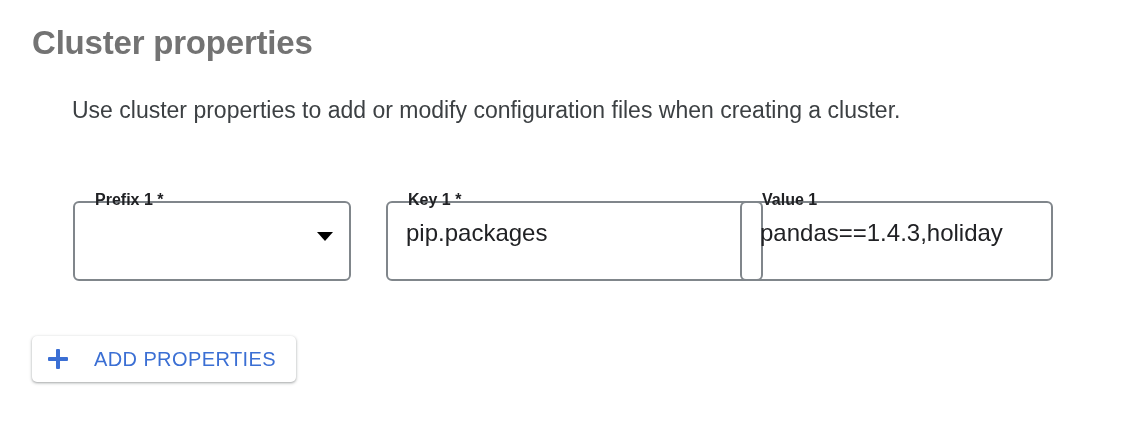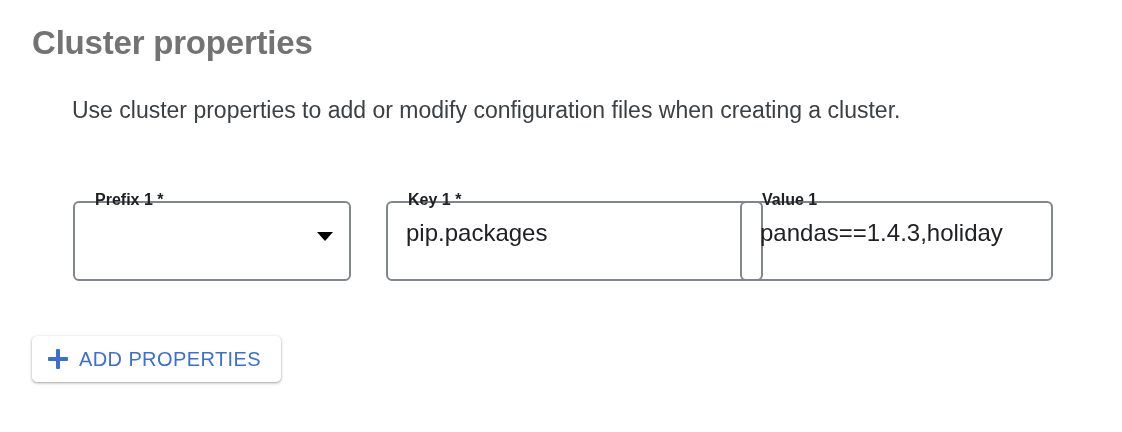--- a/index.html
+++ b/index.html
@@ -131,21 +131,21 @@
 
   
   .add-button {
     position: absolute;
     left: 32px;
     top: 336px;
     height: 46px;
     padding: 0 20px 0 16px;
     display: flex;
     align-items: center;
-    gap: 11px;
+    gap: 26px;
     background: #ffffff;
     border: none;
     border-radius: 5px;
     box-shadow: 0 1px 2px 0 rgba(60,64,67,0.30),
                 0 1px 3px 1px rgba(60,64,67,0.15);
     cursor: pointer;
     font-family: "Liberation Sans", sans-serif;
   }
 
   .plus-icon {

